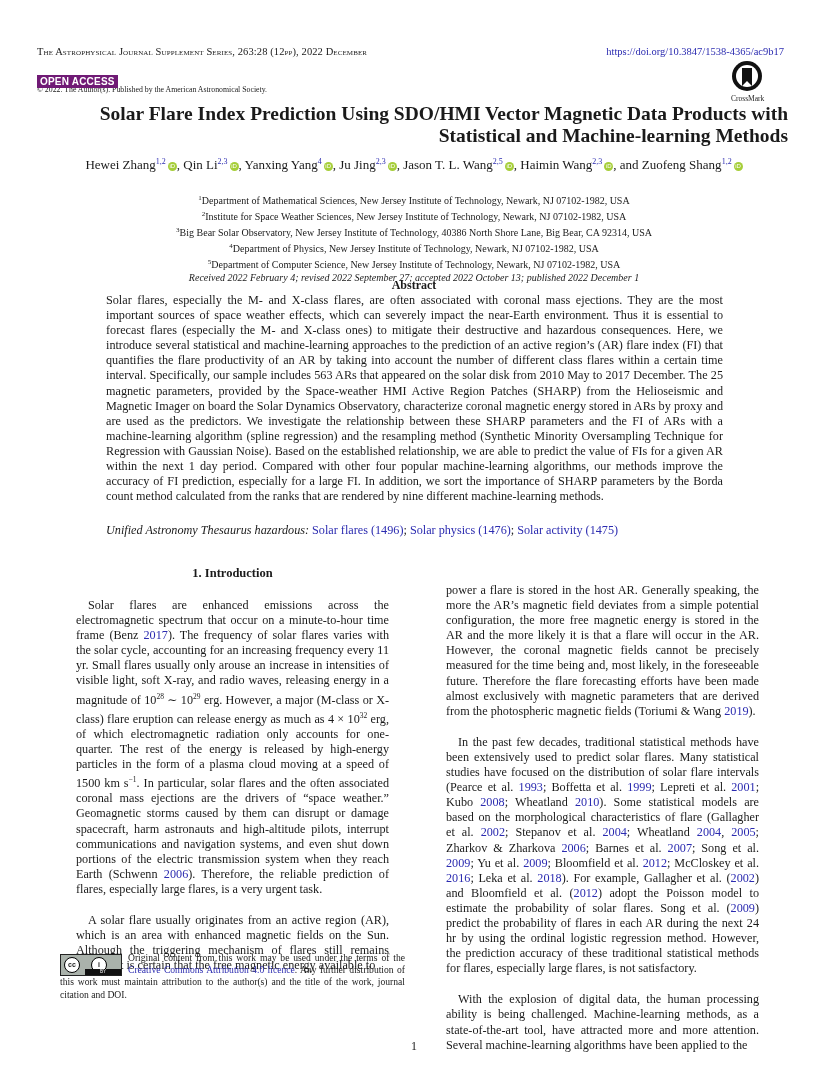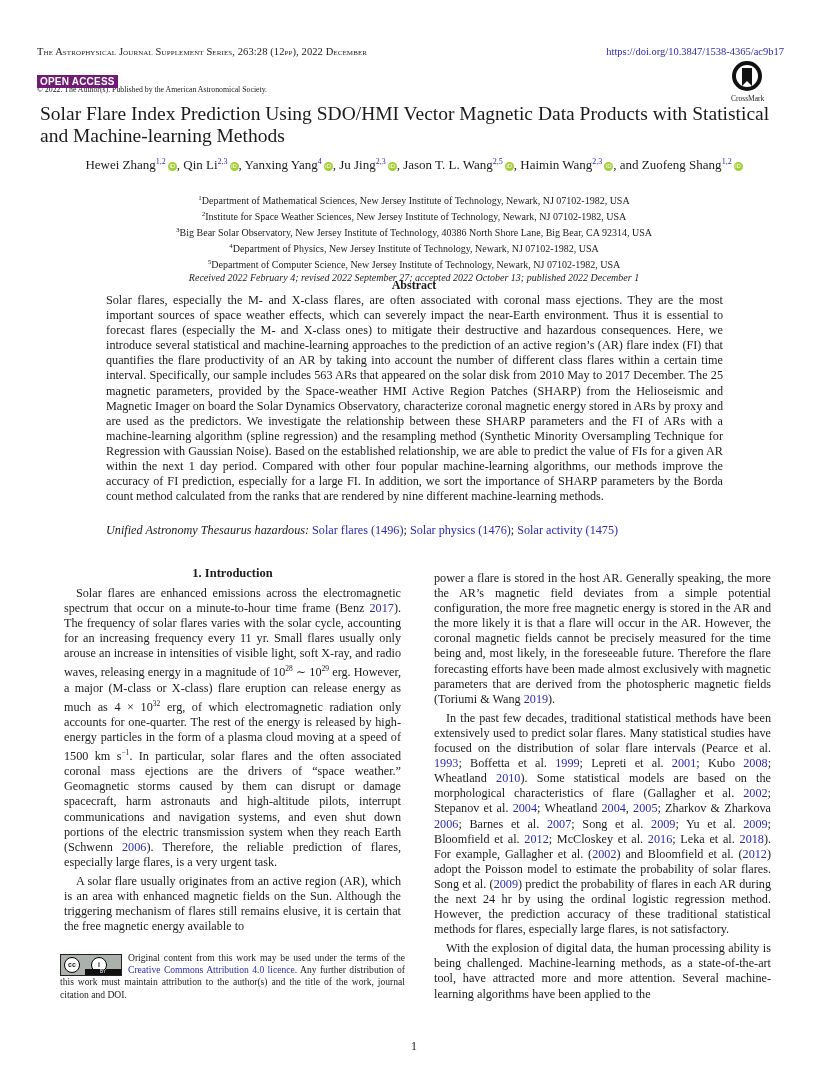--- a/index.html
+++ b/index.html
@@ -4,36 +4,36 @@
 <style>
   html, body { margin:0; padding:0; background:#fff; }
   body { width:828px; height:1072px; position:relative; font-family:"Liberation Serif","DejaVu Serif",serif; color:#1a1a1a; overflow:hidden; }
   a, .lnk { color:#2b2bb0; text-decoration:none; }
   .journal { position:absolute; left:37px; top:46px; font-size:10.5px; font-variant:small-caps; letter-spacing:0.1px; }
   .copyright { position:absolute; left:37px; top:62px; font-size:7.8px;margin-top:23px; }
   .oa { position:absolute; left:37px; top:75px; background:#701a75; color:#fff; font-family:"Liberation Sans",sans-serif; font-weight:bold; font-size:10px; padding:1px 3px; letter-spacing:0.2px; }
   .doi { position:absolute; right:44px; top:46px; font-size:10.5px; }
   .crossmark { position:absolute; left:731px; top:60px; width:34px; text-align:left; }
   .crossmark-label { font-size:7.5px; display:block; margin-top:-2px; }
-  .title { position:absolute; left:40px; width:748px; top:103px; text-align:left; font-weight:normal; font-size:19.5px; line-height:22px; }
+  .title { position:absolute; left:40px; width:748px; top:103px; text-align:right; font-weight:bold; font-size:19.5px; line-height:22px; }
   .authors { position:absolute; left:60px; width:708px; top:153px; text-align:center; font-size:13px; line-height:17px; }
   .authors sup { color:#2b2bb0; font-size:8px; }
   .orcid { display:inline-block; width:9px; height:9px; border-radius:50%; background:#a6ce39; color:#fff; font-family:"Liberation Sans",sans-serif; font-size:6px; line-height:9px; text-align:center; vertical-align:1px; margin-left:2px; }
   .affils { position:absolute; left:60px; width:708px; top:192px; text-align:center; font-size:10px; line-height:12.6px; }
   .affils sup { font-size:7px; }
   .received { font-style:italic; }
   .abs-head { position:absolute; left:0; width:828px; top:278px; text-align:center; font-weight:bold; font-size:12px; }
   .abstract { position:absolute; left:106px; width:617px; top:293px; font-size:12.2px; line-height:15.1px; text-align:justify; }
   .uat { position:absolute; left:106px; width:617px; top:523px; font-size:12.2px; }
   .uat .lab { font-style:italic; }
   .col { position:absolute; width:345px; font-size:12.2px; line-height:15.1px; text-align:justify; }
   .colL { left:60px; top:582px; }
   .colR { left:430px; top:567px; }
   .sec-head { position:absolute; left:60px; width:345px; top:566px; text-align:center; font-weight:bold; font-size:12.5px; }
-  .col p { margin:4px; text-indent:12px; }
+  .col p { margin:16px; text-indent:12px; }
   .col p.noind { text-indent:0; }
   sup.s { font-size:7.5px; }
   .cc { position:absolute; left:60px; width:345px; top:952px; font-size:9.6px; line-height:12.2px; text-align:justify; }
   .cc-badge { float:left; width:62px; height:22px; margin:2px 6px 0 0; background:#aab2ab; border:1px solid #222; position:relative; box-sizing:border-box; }
   .cc-badge .c1, .cc-badge .c2 { position:absolute; top:2px; width:16px; height:16px; border-radius:50%; background:#fff; border:1.5px solid #000; box-sizing:border-box; font-family:"Liberation Sans",sans-serif; font-weight:bold; font-size:7px; text-align:center; line-height:13px; }
   .cc-badge .c1 { left:3px; } .cc-badge .c2 { left:30px; }
   .cc-badge .by { position:absolute; left:24px; right:0; bottom:0; height:6px; background:#111; color:#fff; font-size:4.5px; line-height:6px; text-align:center; font-family:"Liberation Sans",sans-serif; }
   .pagenum { position:absolute; left:0; width:828px; top:1039px; text-align:center; font-size:12px; }
 </style>
 </head>

